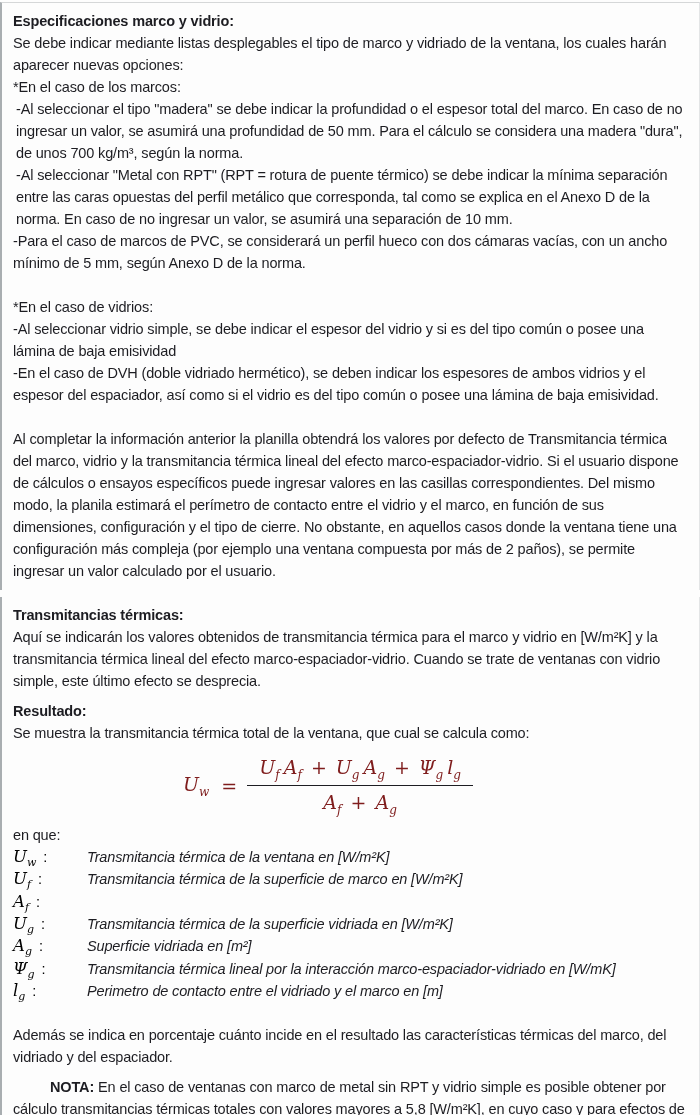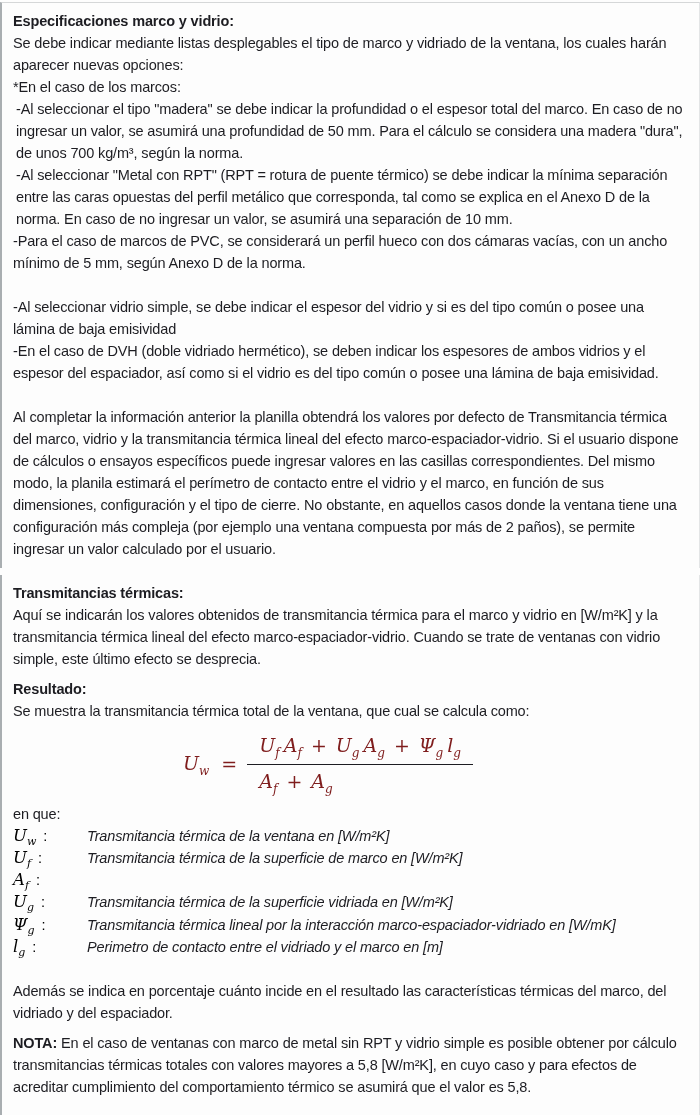--- a/index.html
+++ b/index.html
@@ -18,32 +18,32 @@
     padding:7px 11px 8px 11px;
   }
   .box1 { border-top:1px solid #d5d7d8; margin-top:2px; }
   .section-gap { height:7px; }
   .box2 { flex:1 1 auto; overflow:hidden; }
   p { margin:0; }
   .bold { font-weight:bold; }
   .blank { height:22px; }
   .blank-sm { height:8px; }
   .sp { padding-left:3px; }
-  .nota-label { font-weight:bold; margin-right:4px; }
+  .nota-label { font-weight:bold; margin-right:4px;margin-left:37px; }
 
   
   .formula {
     display:flex; align-items:center;
     font-family:"DejaVu Serif", serif; font-size:19px; color:#7f1d1d;
     margin:12px 0 8px 168px; letter-spacing:0;
   }
   .formula i { font-style:italic; }
   .formula sub { font-size:12px; font-style:italic; line-height:1; }
   .feq { margin:0 10px; }
-  .frac { display:inline-flex; flex-direction:column; }
+  .frac { display:inline-flex; flex-direction:column; align-items:center; }
   .fnum { display:flex; align-items:baseline; padding:0 10px 5px 10px; border-bottom:1.6px solid #1d1d22; }
   .fden { display:flex; align-items:baseline; padding:5px 10px 0 10px; }
   .term { margin:0 2px; white-space:nowrap; }
   .op { margin:0 7px; }
 
   
   .defrow { display:flex; align-items:baseline; }
   .defsym {
     flex:0 0 74px; font-family:"DejaVu Serif", serif; font-size:16.5px;
     letter-spacing:0; color:#000000;
@@ -59,20 +59,21 @@
 <div class="page">
 
   <div class="box box1">
     <p class="bold">Especificaciones marco y vidrio:</p>
     <p>Se debe indicar mediante listas desplegables el tipo de marco y vidriado de la ventana, los cuales harán aparecer nuevas opciones:</p>
     <p>*En el caso de los marcos:</p>
     <p class="sp">-Al seleccionar el tipo "madera" se debe indicar la profundidad o el espesor total del marco. En caso de no ingresar un valor, se asumirá una profundidad de 50 mm. Para el cálculo se considera una madera "dura", de unos 700 kg/m³, según la norma.</p>
     <p class="sp">-Al seleccionar "Metal con RPT" (RPT = rotura de puente térmico) se debe indicar la mínima separación entre las caras opuestas del perfil metálico que corresponda, tal como se explica en el Anexo D de la norma. En caso de no ingresar un valor, se asumirá una separación de 10 mm.</p>
     <p>-Para el caso de marcos de PVC, se considerará un perfil hueco con dos cámaras vacías, con un ancho mínimo de 5 mm, según Anexo D de la norma.</p>
     <div class="blank"></div>
+    <p>*En el caso de vidrios:</p>
     <p>-Al seleccionar vidrio simple, se debe indicar el espesor del vidrio y si es del tipo común o posee una lámina de baja emisividad</p>
     <p>-En el caso de DVH (doble vidriado hermético), se deben indicar los espesores de ambos vidrios y el espesor del espaciador, así como si el vidrio es del tipo común o posee una lámina de baja emisividad.</p>
     <div class="blank"></div>
     <p>Al completar la información anterior la planilla obtendrá los valores por defecto de Transmitancia térmica del marco, vidrio y la transmitancia térmica lineal del efecto marco-espaciador-vidrio. Si el usuario dispone de cálculos o ensayos específicos puede ingresar valores en las casillas correspondientes. Del mismo modo, la planila estimará el perímetro de contacto entre el vidrio y el marco, en función de sus dimensiones, configuración y el tipo de cierre. No obstante, en aquellos casos donde la ventana tiene una configuración más compleja (por ejemplo una ventana compuesta por más de 2 paños), se permite ingresar un valor calculado por el usuario.</p>
   </div>
 
   <div class="section-gap"></div>
 
   <div class="box box2">
     <p class="bold">Transmitancias térmicas:</p>
@@ -114,20 +115,24 @@
       <span class="deftext">Transmitancia térmica de la superficie de marco en [W/m²K]</span>
     </div>
     <div class="defrow">
       <span class="defsym"><i>A</i><sub>f</sub><span class="defcolon">:</span></span>
     </div>
     <div class="defrow">
       <span class="defsym"><i>U</i><sub>g</sub><span class="defcolon">:</span></span>
       <span class="deftext">Transmitancia térmica de la superficie vidriada en [W/m²K]</span>
     </div>
     <div class="defrow">
+      <span class="defsym"><i>A</i><sub>g</sub><span class="defcolon">:</span></span>
+      <span class="deftext">Superficie vidriada en [m²]</span>
+    </div>
+    <div class="defrow">
       <span class="defsym"><i>Ψ</i><sub>g</sub><span class="defcolon">:</span></span>
       <span class="deftext">Transmitancia térmica lineal por la interacción marco-espaciador-vidriado en [W/mK]</span>
     </div>
     <div class="defrow">
       <span class="defsym"><i>l</i><sub>g</sub><span class="defcolon">:</span></span>
       <span class="deftext">Perimetro de contacto entre el vidriado y el marco en [m]</span>
     </div>
 
     <div class="blank"></div>
     <p>Además se indica en porcentaje cuánto incide en el resultado las características térmicas del marco, del vidriado y del espaciador.</p>

